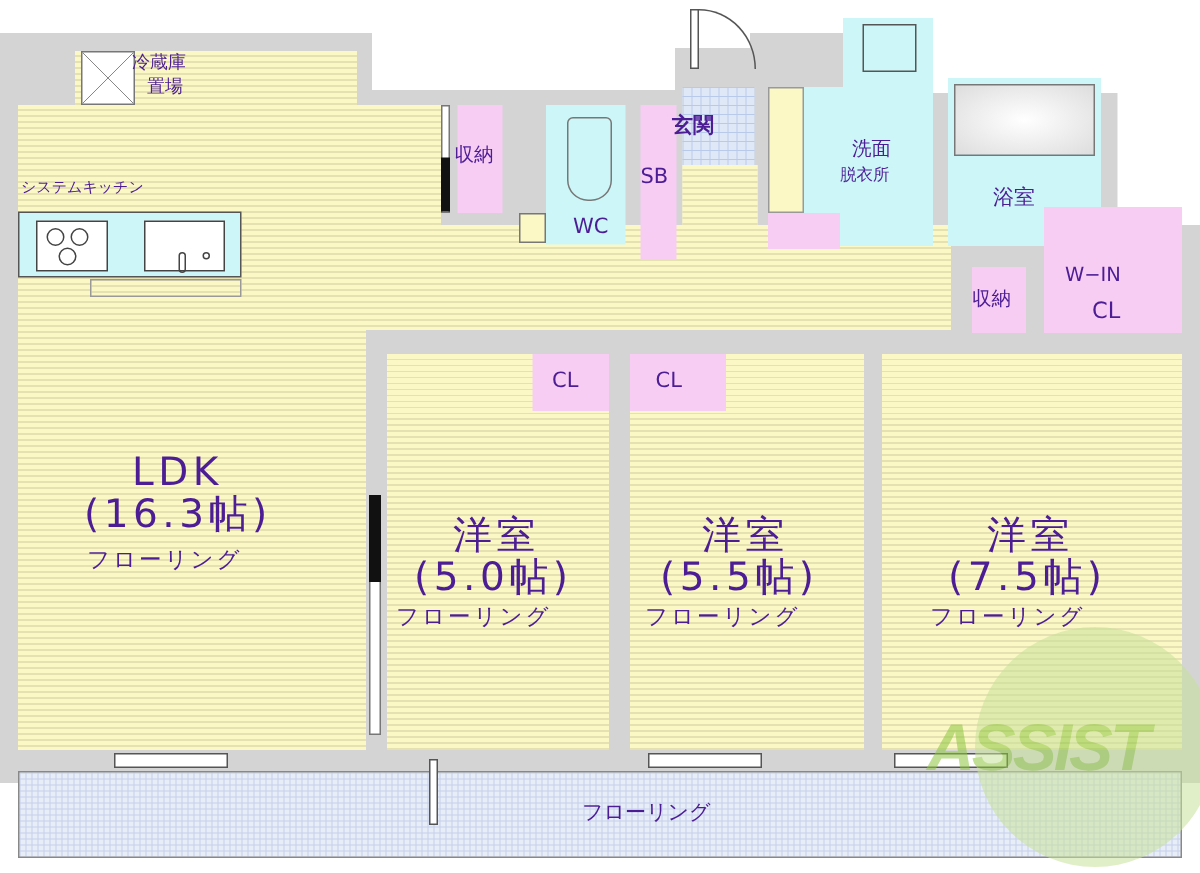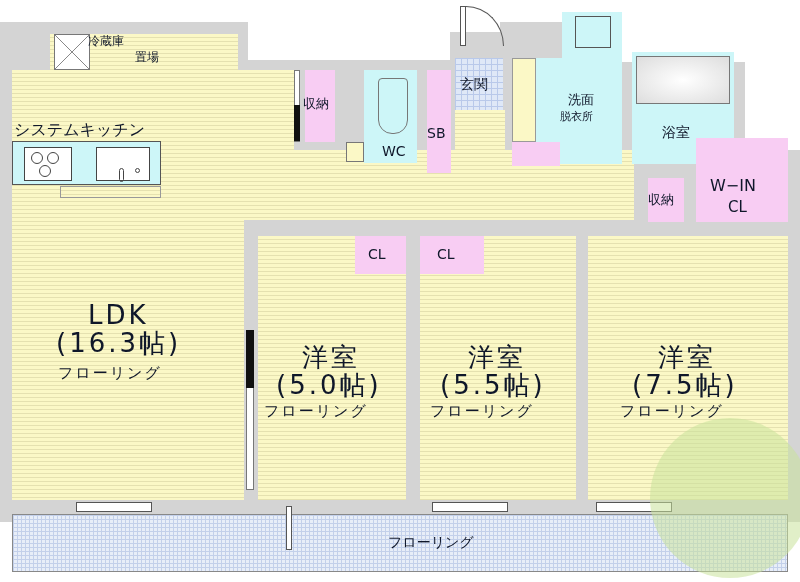--- a/index.html
+++ b/index.html
@@ -4,42 +4,42 @@
 <style>
   html,body{margin:0;padding:0;background:#fff;}
   body{width:800px;height:582px;position:relative;overflow:hidden;font-family:"DejaVu Sans","Liberation Sans",sans-serif;}
   .abs{position:absolute;box-sizing:border-box;}
   .wall{background:#d4d4d4;}
   .floor{background-color:#fbf8c6;background-image:repeating-linear-gradient(to bottom,#fbf8c6 0px,#fbf8c6 3px,#e5e1b0 3px,#e5e1b0 4px);}
   .wet{background:#cdf6f8;}
   .closet{background:#f8cdf3;}
   .entry{background-color:#dfe8f7;background-image:linear-gradient(#b9c9ea 1px,transparent 1px),linear-gradient(90deg,#b9c9ea 1px,transparent 1px);background-size:6px 6px;}
   .balcony{background-color:#e8eef8;background-image:linear-gradient(#c3d0ea 1px,transparent 1px),linear-gradient(90deg,#c3d0ea 1px,transparent 1px);background-size:4px 4px;border:1px solid #888;}
-  .lbl{color:#0f172a;text-align:center;white-space:nowrap;line-height:1.2;}
+  .lbl{color:#4c1d95;text-align:center;white-space:nowrap;line-height:1.2;}
   .big{font-size:26px;letter-spacing:3px;}
   .mid{font-size:15px;letter-spacing:2px;}
   .small{font-size:13px;}
   .win{background:#fff;border:1px solid #555;}
 </style>
 </head>
 <body>
 
 <div class="abs wall" style="left:0;top:22px;width:800px;height:500px;clip-path:polygon(0 0,248px 0,248px 38px,450px 38px,450px 10px,500px 10px,500px 0,620px 0,620px 40px,745px 40px,745px 128px,800px 128px,800px 500px,0 500px);"></div>
 
 <div class="abs floor" style="left:12px;top:70px;width:232px;height:430px;"></div>
 <div class="abs floor" style="left:50px;top:34px;width:188px;height:40px;"></div>
 <div class="abs floor" style="left:244px;top:70px;width:50px;height:150px;"></div>
 <div class="abs floor" style="left:294px;top:150px;width:340px;height:70px;"></div>
 <div class="abs floor" style="left:455px;top:110px;width:50px;height:40px;"></div>
 
 <div class="abs" style="left:54px;top:34px;width:36px;height:36px;border:1px solid #777;background:linear-gradient(45deg,transparent 49%,#888 50%,transparent 51%),linear-gradient(-45deg,transparent 49%,#888 50%,transparent 51%),#fff;"></div>
 <div class="abs lbl small" style="left:88px;top:34px;font-size:12px;">冷蔵庫</div>
-<div class="abs lbl small" style="left:98px;top:50px;font-size:12px;margin-left:37px;">置場</div>
+<div class="abs lbl small" style="left:98px;top:50px;font-size:12px;">置場</div>
 
-<div class="abs lbl" style="left:14px;top:120px;font-size:16px;">システムキッチン</div>
+<div class="abs lbl" style="left:14px;top:120px;font-size:10px;">システムキッチン</div>
 <div class="abs wet" style="left:12px;top:141px;width:149px;height:44px;border:1px solid #555;"></div>
 <div class="abs" style="left:24px;top:147px;width:48px;height:34px;background:#fff;border:1px solid #444;">
   <div class="abs" style="left:6px;top:4px;width:12px;height:12px;border:1px solid #444;border-radius:50%;"></div>
   <div class="abs" style="left:22px;top:4px;width:12px;height:12px;border:1px solid #444;border-radius:50%;"></div>
   <div class="abs" style="left:14px;top:17px;width:12px;height:12px;border:1px solid #444;border-radius:50%;"></div>
 </div>
 <div class="abs" style="left:96px;top:147px;width:54px;height:34px;background:#fff;border:1px solid #444;">
   <div class="abs" style="left:22px;top:20px;width:5px;height:14px;border:1px solid #444;border-radius:3px;"></div>
   <div class="abs" style="left:38px;top:20px;width:5px;height:5px;border:1px solid #444;border-radius:50%;"></div>
 </div>
@@ -49,42 +49,42 @@
 <div class="abs" style="left:294px;top:70px;width:6px;height:72px;background:#fff;border:1px solid #777;"></div>
 <div class="abs" style="left:294px;top:105px;width:6px;height:36px;background:#111;"></div>
 <div class="abs lbl" style="left:303px;top:96px;font-size:13px;">収納</div>
 
 <div class="abs wet" style="left:364px;top:70px;width:53px;height:93px;"></div>
 <div class="abs" style="left:378px;top:78px;width:30px;height:56px;border:1px solid #777;border-radius:4px 4px 14px 14px;background:#cdf6f8;"></div>
 <div class="abs" style="left:346px;top:142px;width:18px;height:20px;border:1px solid #777;background:#fbf8c6;"></div>
 <div class="abs lbl" style="left:382px;top:143px;font-size:14px;">WC</div>
 
 <div class="abs closet" style="left:427px;top:70px;width:24px;height:103px;"></div>
-<div class="abs lbl" style="left:427px;top:125px;font-size:14px;">SB</div>
+<div class="abs lbl" style="left:427px;top:110px;font-size:14px;">SB</div>
 
 <div class="abs entry" style="left:455px;top:58px;width:48px;height:52px;"></div>
-<div class="abs lbl" style="left:460px;top:76px;font-size:14px;">玄関</div>
+<div class="abs lbl" style="left:448px;top:76px;font-size:14px;font-weight:bold;">玄関</div>
 <div class="abs" style="left:460px;top:6px;width:6px;height:40px;background:#fff;border:1px solid #555;"></div>
 <div class="abs" style="left:466px;top:6px;width:38px;height:40px;border:1px solid #555;border-left:none;border-bottom:none;border-radius:0 100% 0 0;"></div>
 
 <div class="abs wet" style="left:512px;top:12px;width:110px;height:152px;clip-path:polygon(50px 0,110px 0,110px 152px,0 152px,0 46px,50px 46px);"></div>
 <div class="abs" style="left:575px;top:16px;width:36px;height:32px;border:1px solid #555;background:#cdf6f8;"></div>
 <div class="abs" style="left:512px;top:58px;width:24px;height:84px;background:#fbf8c6;border:1px solid #999;"></div>
 <div class="abs closet" style="left:512px;top:142px;width:48px;height:24px;"></div>
 <div class="abs lbl" style="left:568px;top:92px;font-size:13px;">洗面</div>
 <div class="abs lbl" style="left:560px;top:110px;font-size:11px;">脱衣所</div>
 
 <div class="abs wet" style="left:632px;top:52px;width:102px;height:112px;"></div>
 <div class="abs" style="left:636px;top:56px;width:94px;height:48px;border:1px solid #777;background:radial-gradient(ellipse at center,#fff,#ddd);"></div>
 <div class="abs lbl" style="left:662px;top:124px;font-size:14px;">浴室</div>
 
 <div class="abs closet" style="left:648px;top:178px;width:36px;height:44px;"></div>
 <div class="abs lbl" style="left:648px;top:192px;font-size:13px;">収納</div>
 <div class="abs closet" style="left:696px;top:138px;width:92px;height:84px;"></div>
-<div class="abs lbl" style="left:710px;top:176px;font-size:16px;">W−IN</div>
+<div class="abs lbl" style="left:710px;top:176px;font-size:13px;">W−IN</div>
 <div class="abs lbl" style="left:728px;top:198px;font-size:15px;">CL</div>
 
 <div class="abs floor" style="left:258px;top:236px;width:148px;height:264px;"></div>
 <div class="abs floor" style="left:420px;top:236px;width:156px;height:264px;"></div>
 <div class="abs floor" style="left:588px;top:236px;width:200px;height:264px;"></div>
 
 <div class="abs closet" style="left:355px;top:236px;width:52px;height:38px;"></div>
 <div class="abs lbl" style="left:368px;top:246px;font-size:14px;">CL</div>
 <div class="abs closet" style="left:420px;top:236px;width:64px;height:38px;"></div>
 <div class="abs lbl" style="left:437px;top:246px;font-size:14px;">CL</div>
@@ -115,13 +115,14 @@
 <div class="abs win" style="left:76px;top:502px;width:76px;height:10px;"></div>
 <div class="abs win" style="left:432px;top:502px;width:76px;height:10px;"></div>
 <div class="abs win" style="left:596px;top:502px;width:76px;height:10px;"></div>
 
 <div class="abs balcony" style="left:12px;top:514px;width:776px;height:58px;"></div>
 <div class="abs" style="left:286px;top:506px;width:6px;height:44px;background:#fff;border:1px solid #555;"></div>
 <div class="abs lbl" style="left:388px;top:534px;font-size:14px;">フローリング</div>
 
 <div class="abs" style="left:610px;top:438px;width:180px;height:120px;opacity:0.55;">
   <div class="abs" style="left:40px;top:-20px;width:160px;height:160px;border-radius:50%;background:#c8e29a;"></div>
+  <div class="abs" style="left:8px;top:36px;font-size:44px;font-weight:bold;font-style:italic;color:#8dc63f;letter-spacing:-2px;font-family:'Liberation Sans',sans-serif;">ASSIST</div>
 </div>
 
 </body></html>

